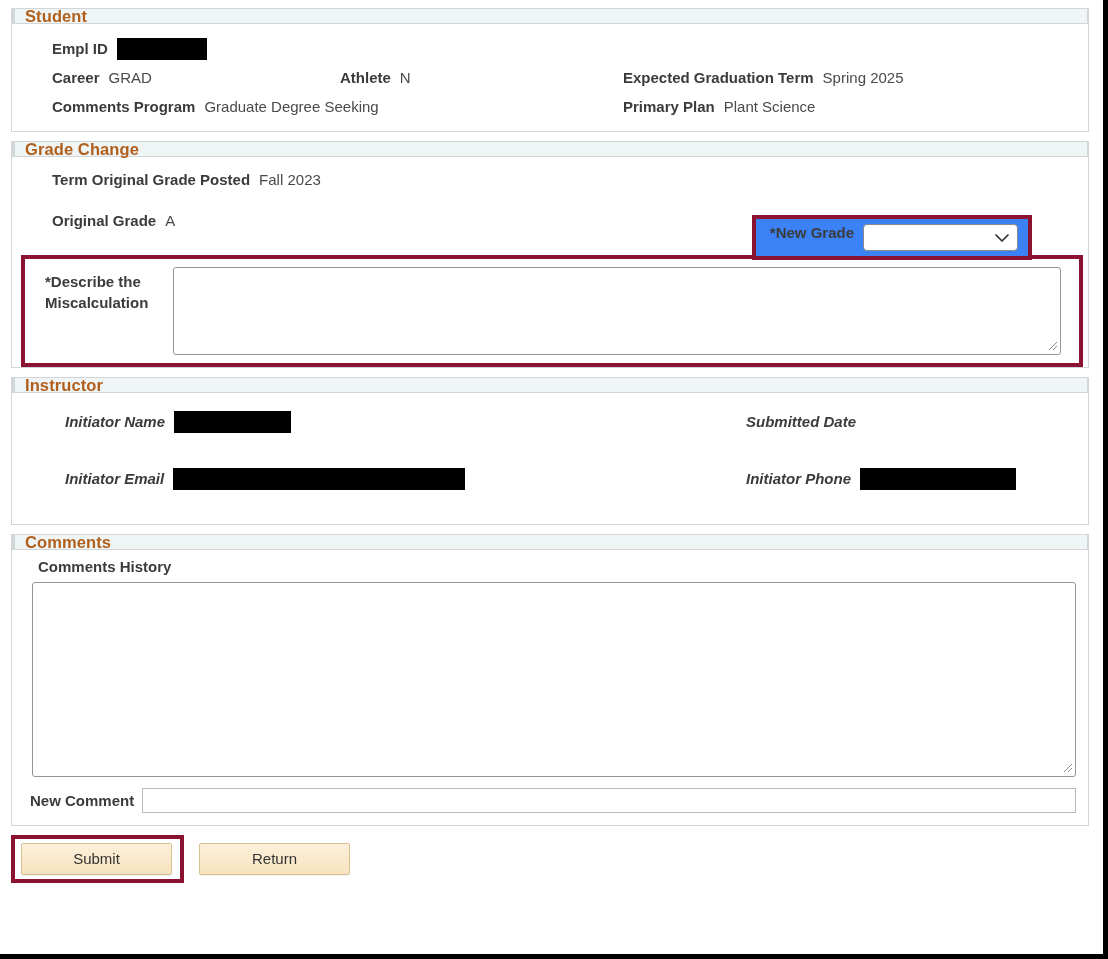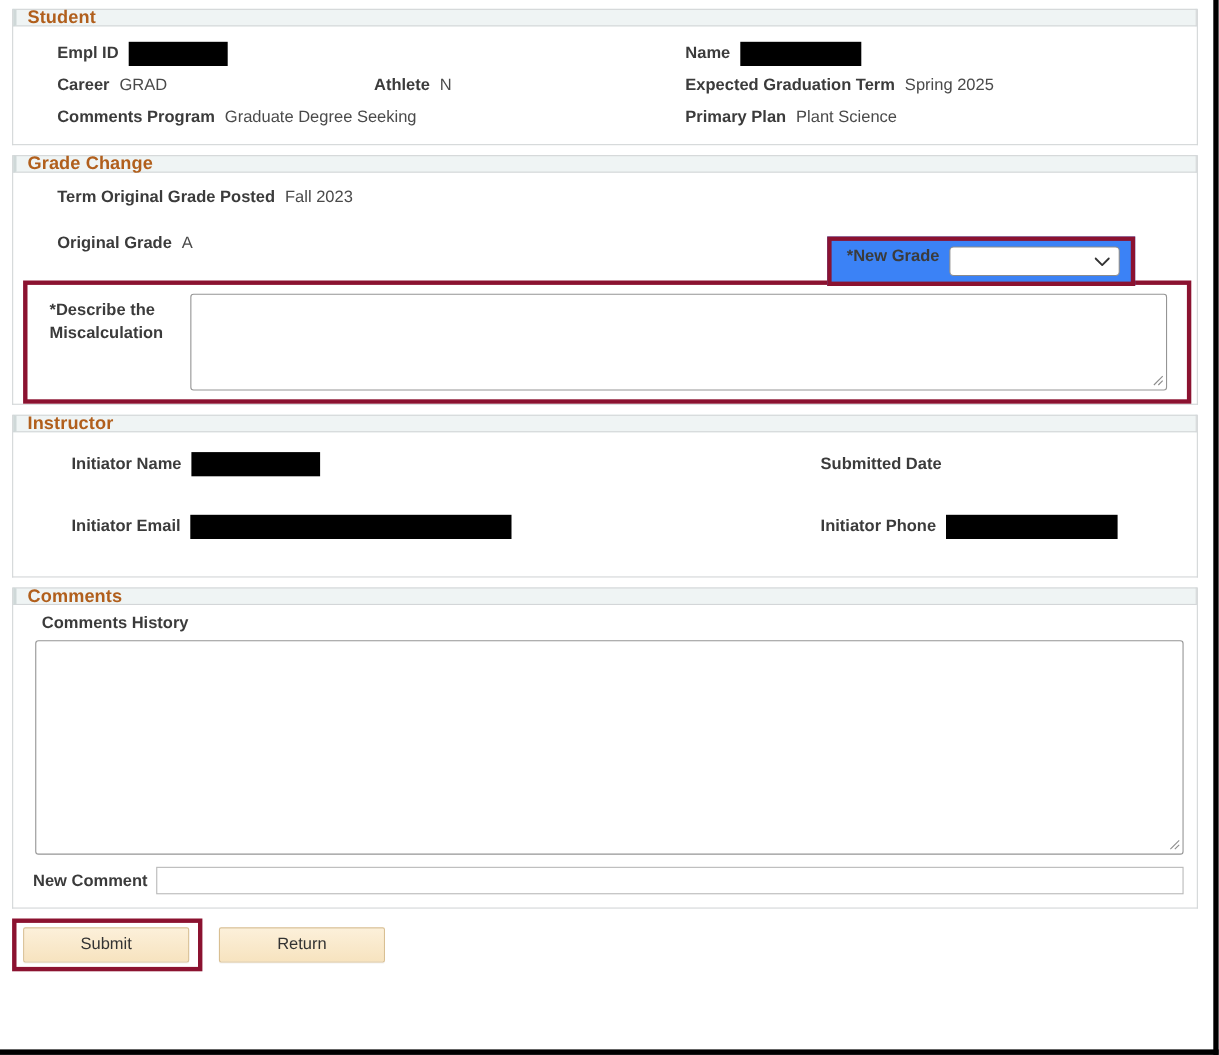--- a/index.html
+++ b/index.html
@@ -183,21 +183,21 @@
   .resize-grip {
     position: absolute;
     right: 3px;
     bottom: 4px;
     width: 12px;
     height: 12px;
     pointer-events: none;
   }
 
   
-  .instructor-body { padding: 14px 0 16px 0; }
+  .instructor-body { padding: 14px 0 16px 0; font-style: italic; }
   .instructor-row { min-height: 44px; }
 
   
   .comments-body { padding: 8px 0 8px 0; }
   .comments-history-label {
     font-weight: bold;
     font-size: 15px;
     color: #3b3b3b;
     padding-left: 26px;
     margin-bottom: 7px;
@@ -269,26 +269,20 @@
       <div class="group-header">
         <span class="group-title">Student</span>
       </div>
       <div class="group-body student-body">
 
         <div class="row">
           <div class="col-left ind-40">
             <div class="field">
               <span class="flabel">Empl ID</span>
               <span class="redact" style="width:90px"></span>
-            </div>
-          </div>
-          <div class="col-right ind-546">
-            <div class="field">
-              <span class="flabel">Name</span>
-              <span class="redact" style="width:110px"></span>
             </div>
           </div>
         </div>
 
         <div class="row">
           <div class="col-left ind-40" style="display:flex">
             <div class="field" style="width:288px">
               <span class="flabel">Career</span>
               <span class="fvalue">GRAD</span>
             </div>

